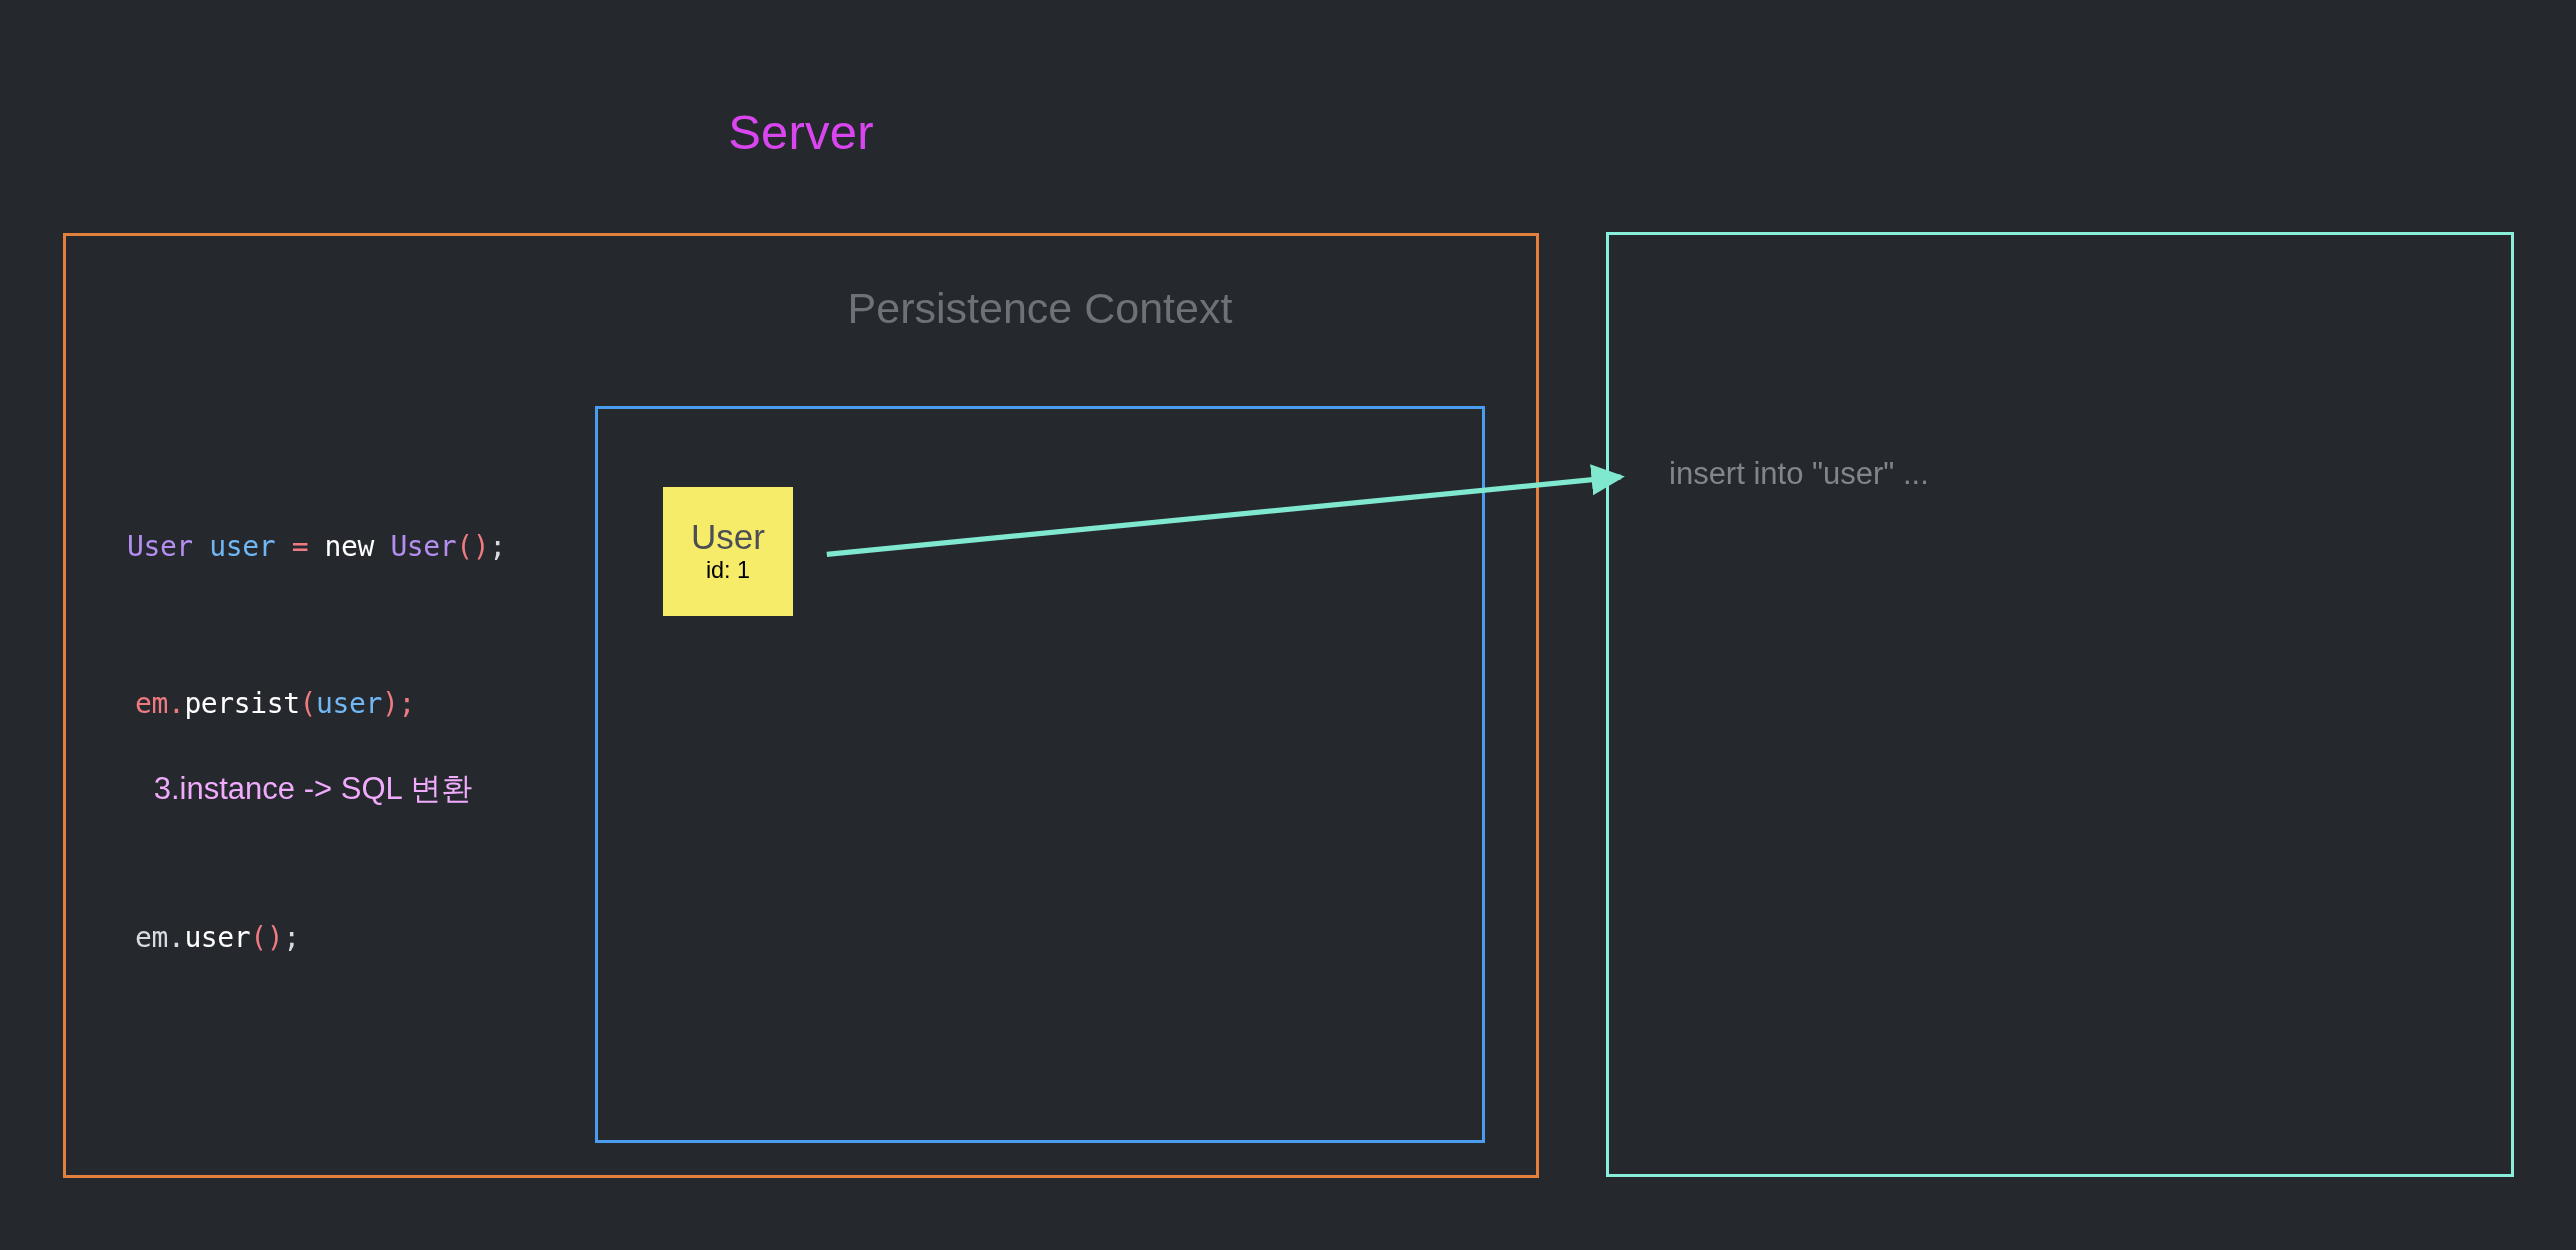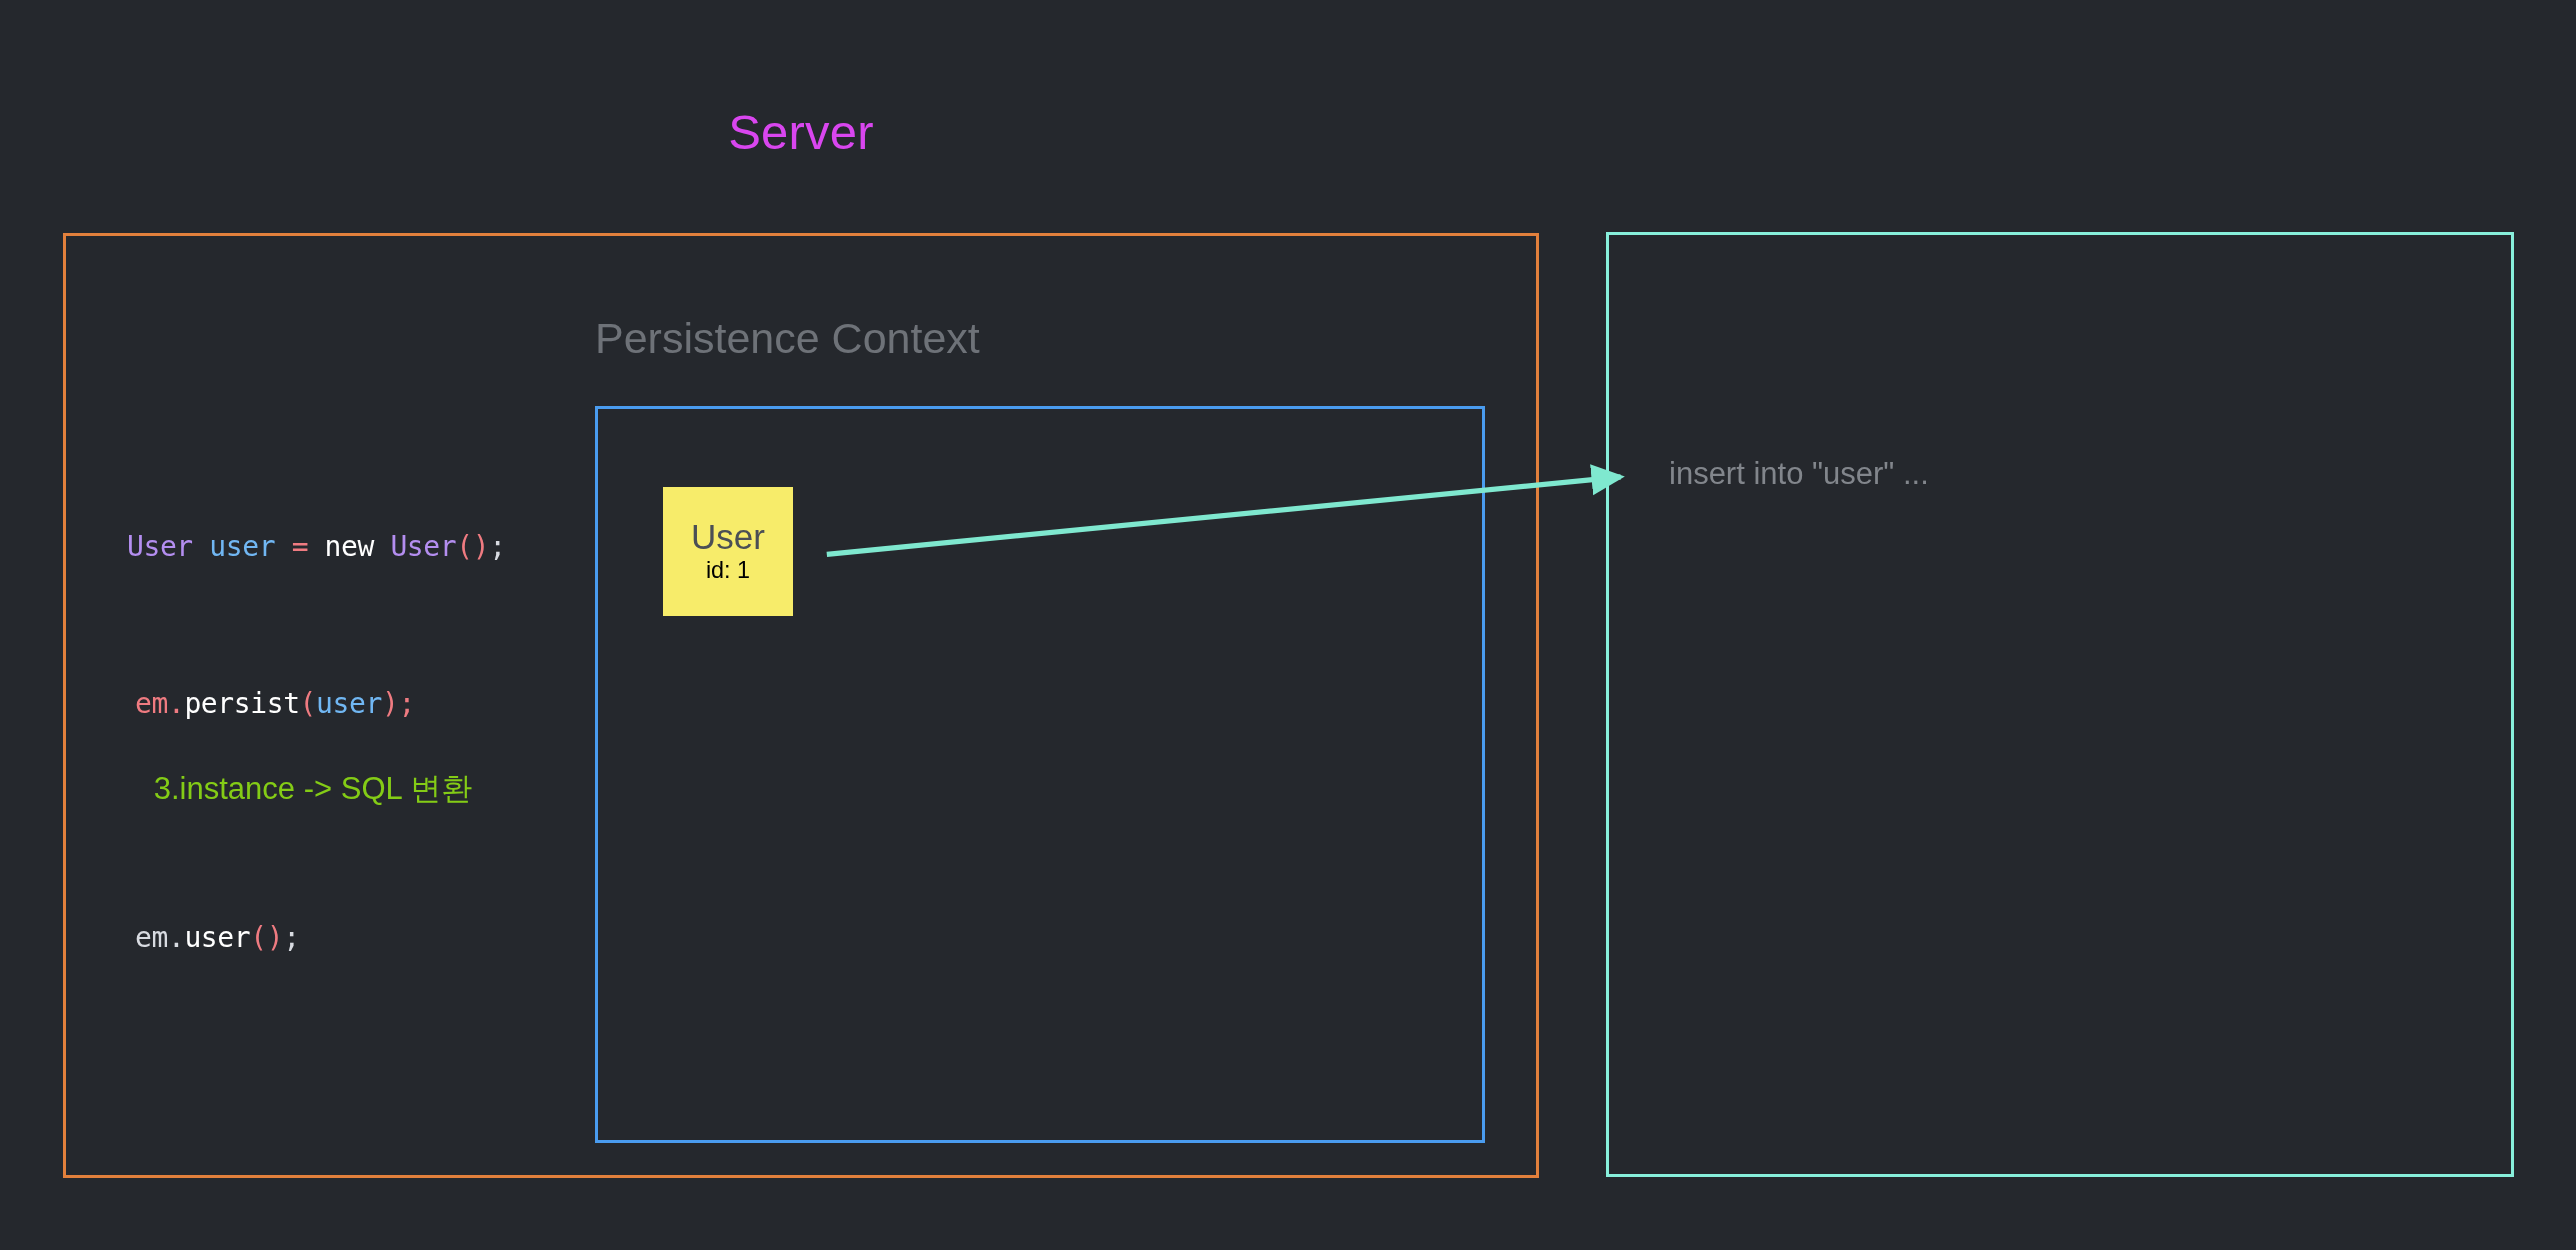--- a/index.html
+++ b/index.html
@@ -47,23 +47,23 @@
   }
   #database-box {
     left: 1606px; top: 232px;
     width: 908px; height: 945px;
     border: 3.5px solid #88efdb;
   }
 
   
   #pc-title {
     position: absolute;
-    left: 595px; top: 314px;
+    left: 595px; top: 284px;
     width: 890px;
-    text-align: left;
+    text-align: center;
     font-size: 43px;
     color: #6e7278;
     white-space: nowrap;
   }
   #persistence-box {
     position: absolute;
     box-sizing: border-box;
     left: 595px; top: 406px;
     width: 890px; height: 737px;
     border: 3.5px solid #4a9cef;
@@ -116,21 +116,21 @@
   .tok-obj    { color: #ef7b81; }
 
   
   #flow-note {
     position: absolute;
     left: 87px; top: 769px;
     width: 452px;
     text-align: center;
     font-size: 31px;
     line-height: 1.32;
-    color: #84cc16;
+    color: #f0abfc;
   }
 
   
   #db-statement {
     position: absolute;
     left: 1669px; top: 456px;
     font-size: 31px;
     color: #82868c;
     white-space: nowrap;
   }

